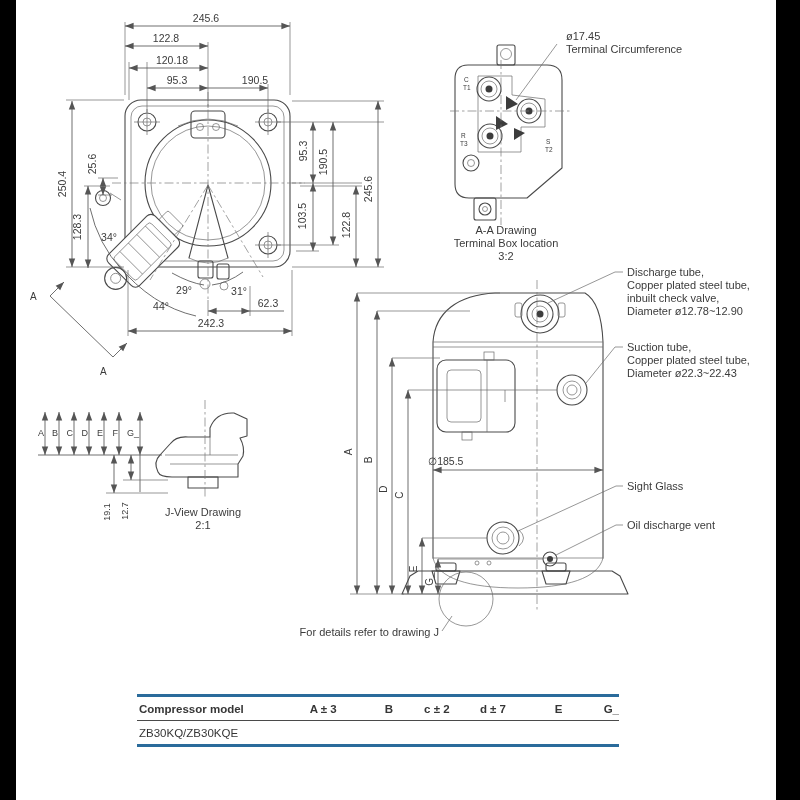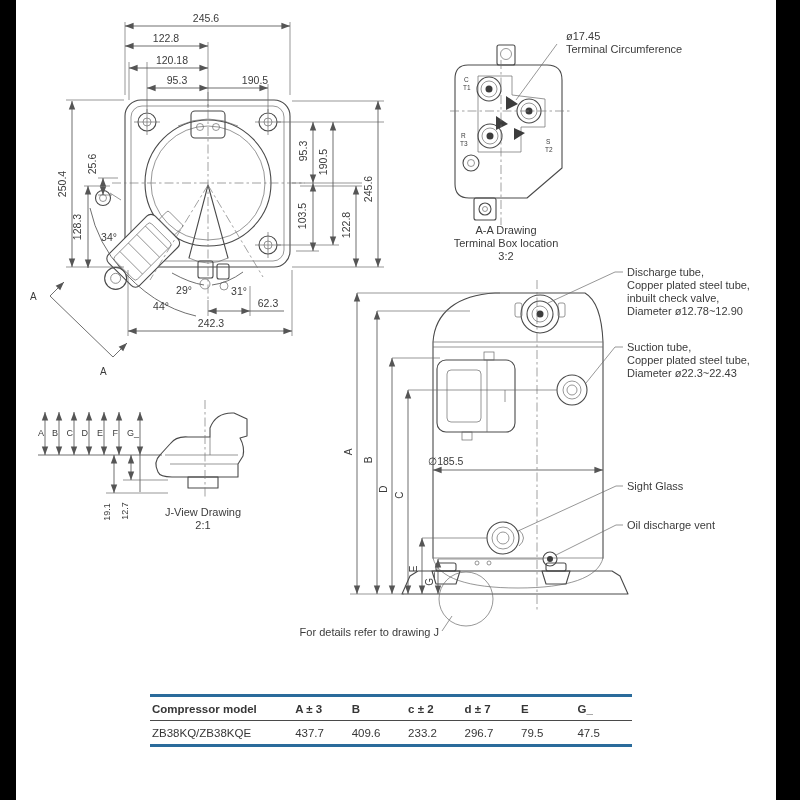--- a/index.html
+++ b/index.html
@@ -15,26 +15,26 @@
   .lnt{stroke:#6a6a6a;stroke-width:0.7;fill:none;}
   .dim{stroke:#555;stroke-width:0.85;fill:none;}
   .cl{stroke:#7a7a7a;stroke-width:0.7;stroke-dasharray:9 3 2.5 3;fill:none;}
   .dk{fill:#3d3d3d;stroke:none;}
   
   .t{font-family:"Liberation Sans",sans-serif;fill:#3b3b3b;}
   .s7{font-size:6.5px;}.s9{font-size:9px;}.s10{font-size:10px;}
   .s105{font-size:10.5px;}.s11{font-size:11px;}
   .mid{text-anchor:middle;}.end{text-anchor:end;}
   
-  .spec-table{position:absolute;left:150px;top:694px;width:482px;border-collapse:collapse;
+  .spec-table{position:absolute;left:137px;top:694px;width:482px;border-collapse:collapse;
       table-layout:fixed;font-size:11.5px;color:#363636;
       border-top:3px solid #2a6b9b;border-bottom:3px solid #2a6b9b;}
   .spec-table th{font-weight:bold;text-align:left;padding:6px 0 5px 2px;
       border-bottom:1.5px solid #4a4a4a;}
-  .spec-table th.num,.spec-table td.num{text-align:left;}
+  .spec-table th.num,.spec-table td.num{text-align:right;}
   .spec-table td{padding:5px 0 5px 2px;height:13px;}
   .spec-table col.c-model{width:142px;}
   .spec-table col.c-v{width:56px;}
 </style>
 </head>
 <body>
 
 <div class="page">
   <div class="bar left"></div>
   <div class="bar right"></div>
@@ -356,23 +356,23 @@
         <th class="num">A ± 3</th>
         <th class="num">B</th>
         <th class="num">c ± 2</th>
         <th class="num">d ± 7</th>
         <th class="num">E</th>
         <th class="num">G_</th>
       </tr>
     </thead>
     <tbody>
       <tr>
-        <td>ZB38KQ/ZB38KQE</td>
-        <td class="num">437.7</td>
-        <td class="num">409.6</td>
-        <td class="num">233.2</td>
-        <td class="num">296.7</td>
-        <td class="num">79.5</td>
-        <td class="num">47.5</td>
+        <td>ZB30KQ/ZB30KQE</td>
+        <td class="num"></td>
+        <td class="num"></td>
+        <td class="num"></td>
+        <td class="num"></td>
+        <td class="num"></td>
+        <td class="num"></td>
       </tr>
     </tbody>
   </table>
 </div>
 
 </body></html>

